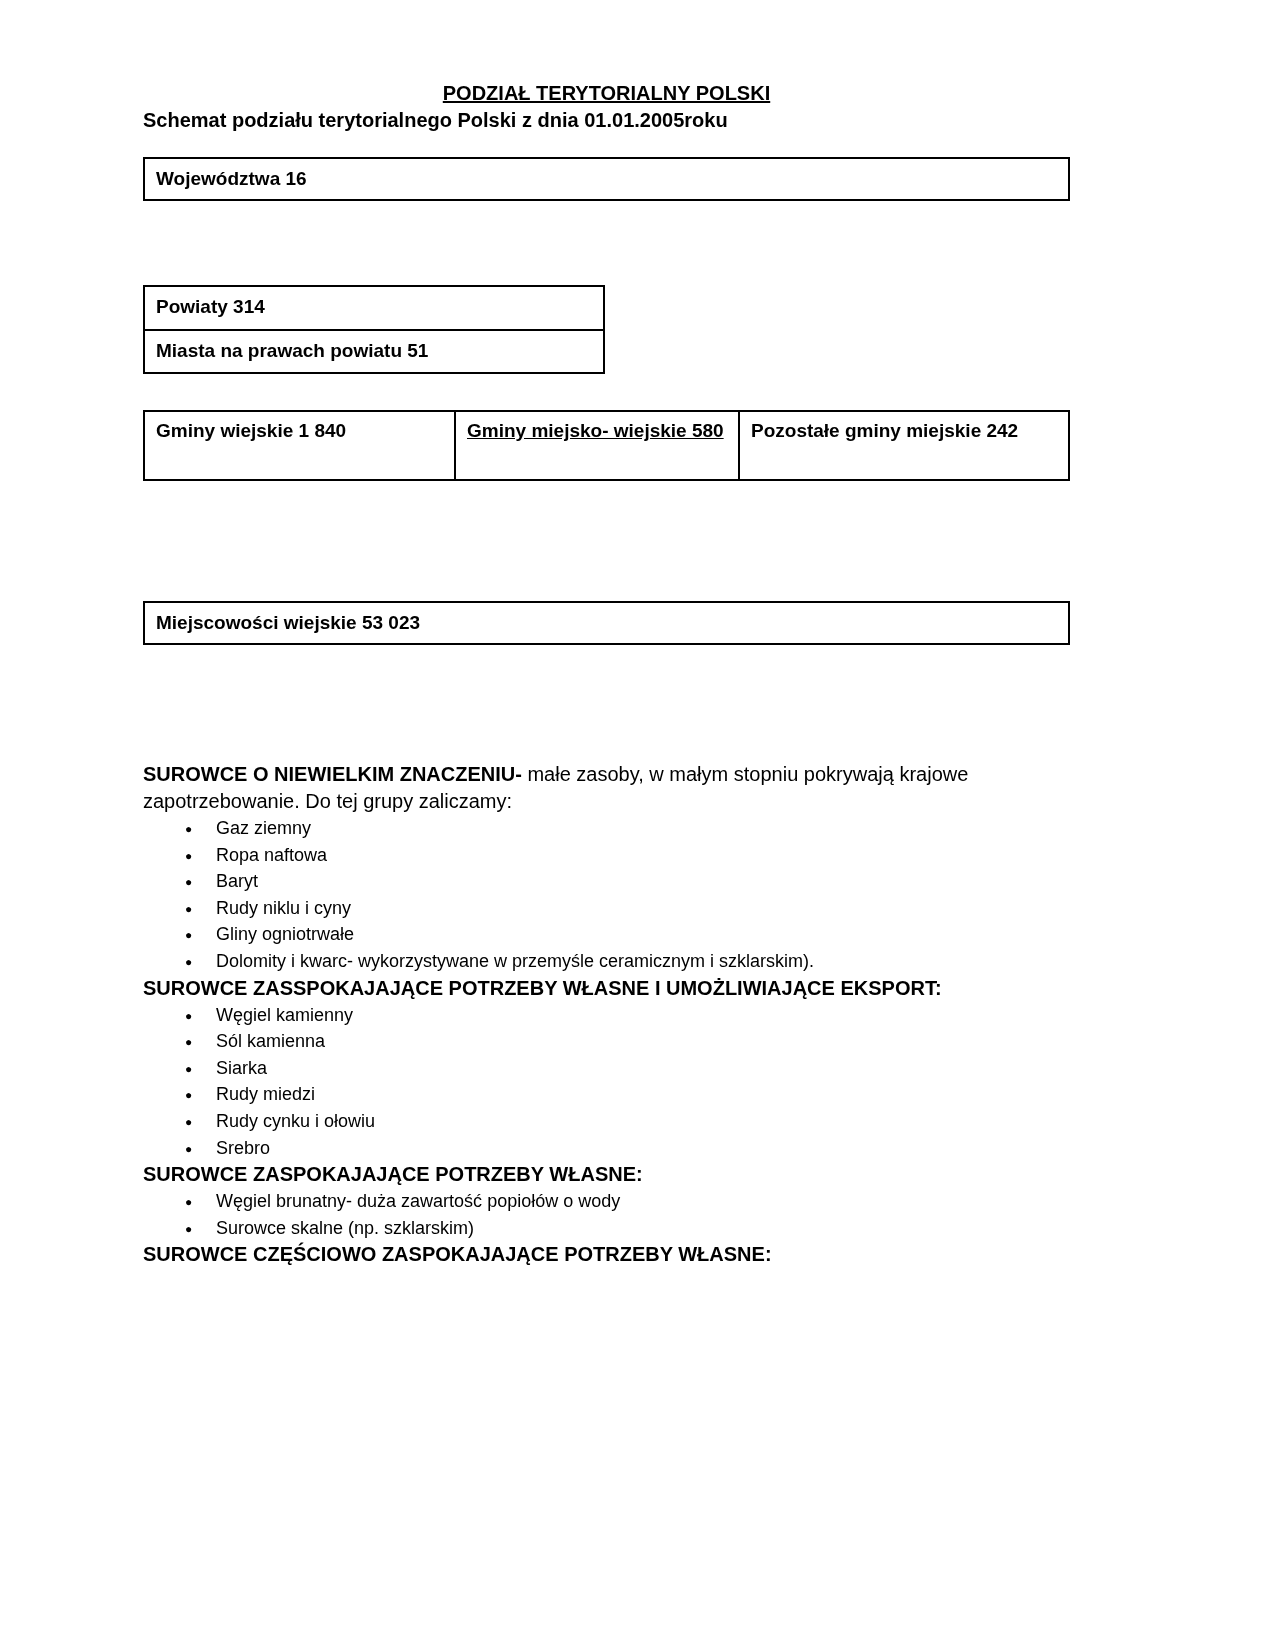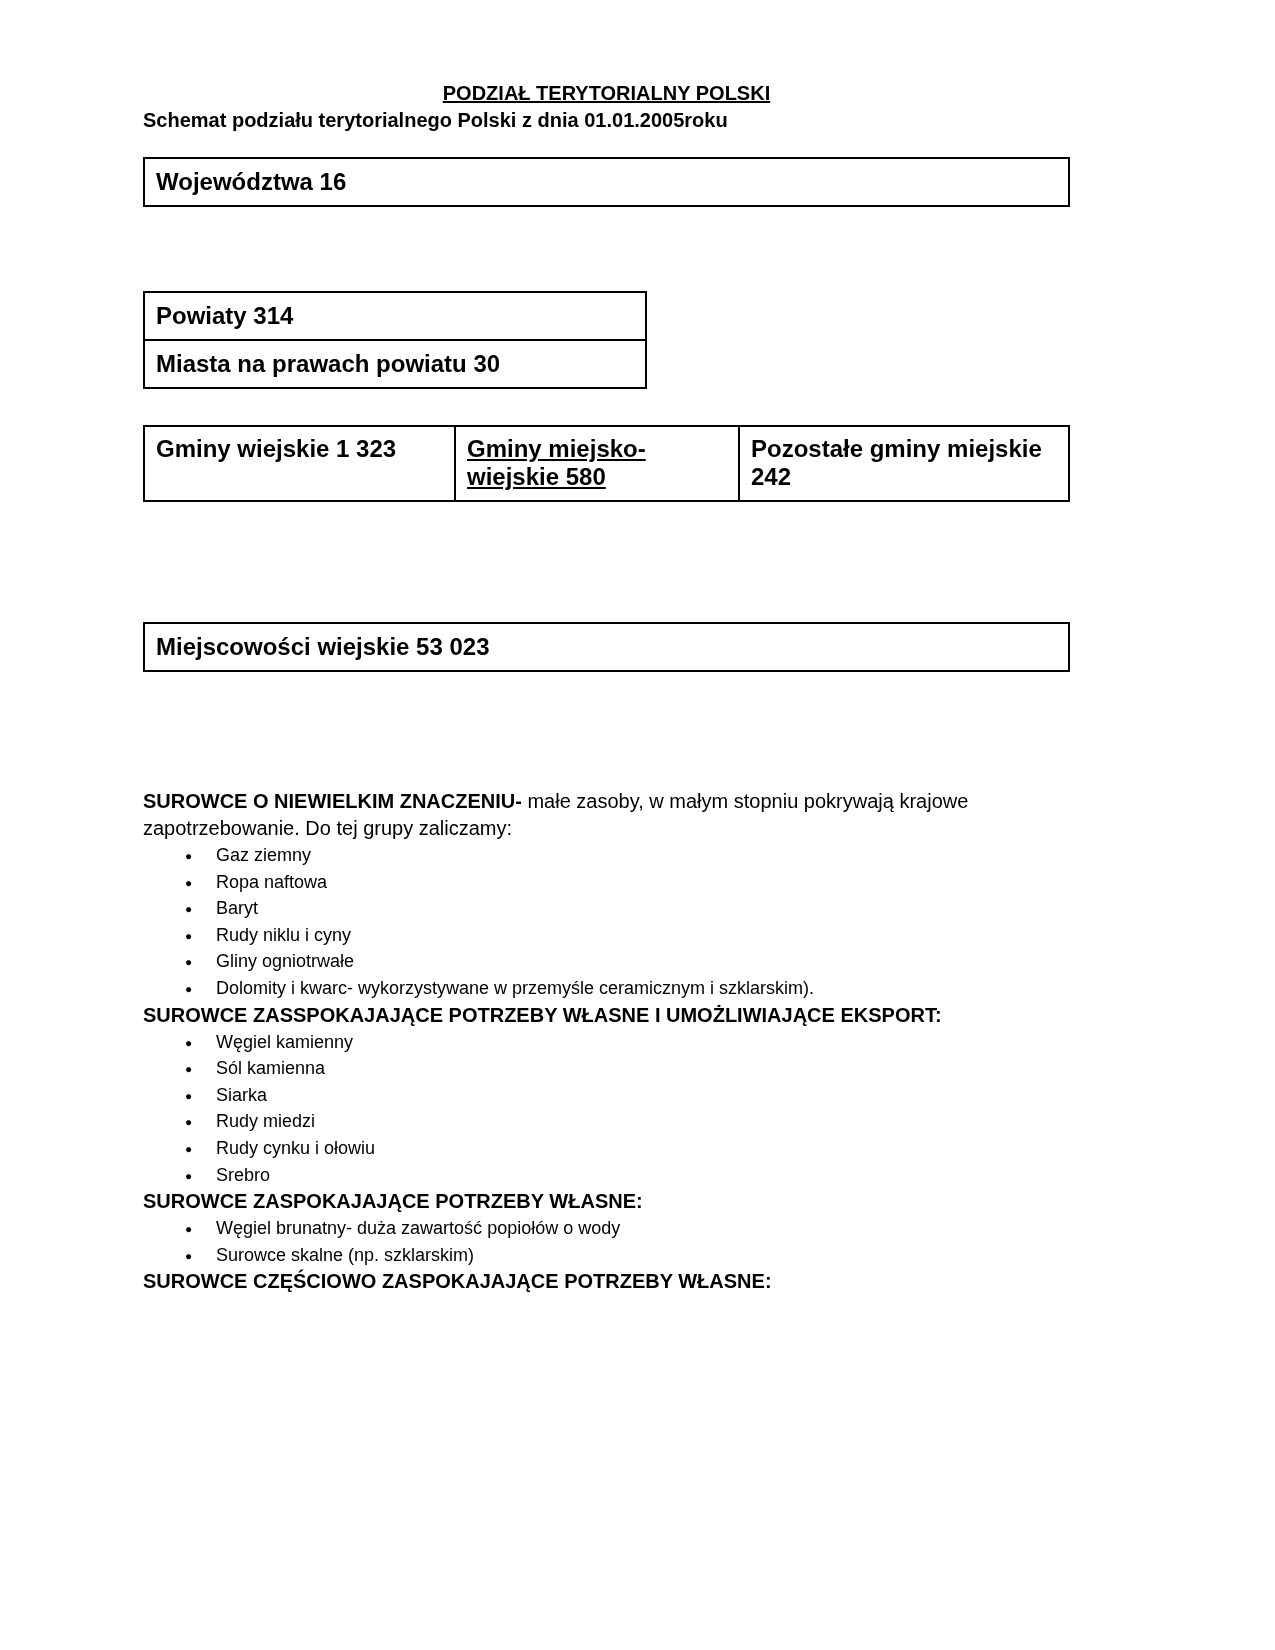--- a/index.html
+++ b/index.html
@@ -23,28 +23,28 @@
     text-align: center;
     line-height: 27px;
   }
   .subtitle {
     font-size: 20px;
     font-weight: bold;
     line-height: 27px;
   }
   .box {
     border: 2px solid #000000;
-    font-size: 24px;
+    font-size: 19px;
     font-weight: bold;
     padding: 9px 11px;
     background: #ffffff;
   }
   .box-full { width: 100%; min-height: 44px; }
   .box-wojewodztwa { margin-top: 23px; }
-  .box-stack { margin-top: 84px; width: 504px; }
+  .box-stack { margin-top: 84px; width: 462px; }
   .box-stack .box { min-height: 46px; }
   .box-stack .box + .box { margin-top: -2px; min-height: 45px; }
   .box-row { margin-top: 36px; display: flex; width: 100%; }
   .box-row .box { min-height: 71px; padding-top: 8px; }
   .cell-1 { width: 313px; }
   .cell-2 { width: 286px; margin-left: -2px; text-decoration: underline; }
   .cell-3 { flex: 1; margin-left: -2px; }
   .box-miejscowosci { margin-top: 120px; }
 
   .minerals { margin-top: 116px; font-size: 20px; line-height: 27px; }
@@ -78,27 +78,27 @@
 
   <div class="box box-full box-wojewodztwa">
     <span>Województwa 16</span>
   </div>
 
   <div class="box-stack">
     <div class="box">
       <span>Powiaty 314</span>
     </div>
     <div class="box">
-      <span>Miasta na prawach powiatu 30</span>
+      <span>Miasta na prawach powiatu 51</span>
     </div>
   </div>
 
   <div class="box-row">
     <div class="box cell-1">
-      <span>Gminy wiejskie 1 323</span>
+      <span>Gminy wiejskie 1 840</span>
     </div>
     <div class="box cell-2">
       <span>Gminy miejsko- wiejskie 580</span>
     </div>
     <div class="box cell-3">
       <span>Pozostałe gminy miejskie 242</span>
     </div>
   </div>
 
   <div class="box box-full box-miejscowosci">

